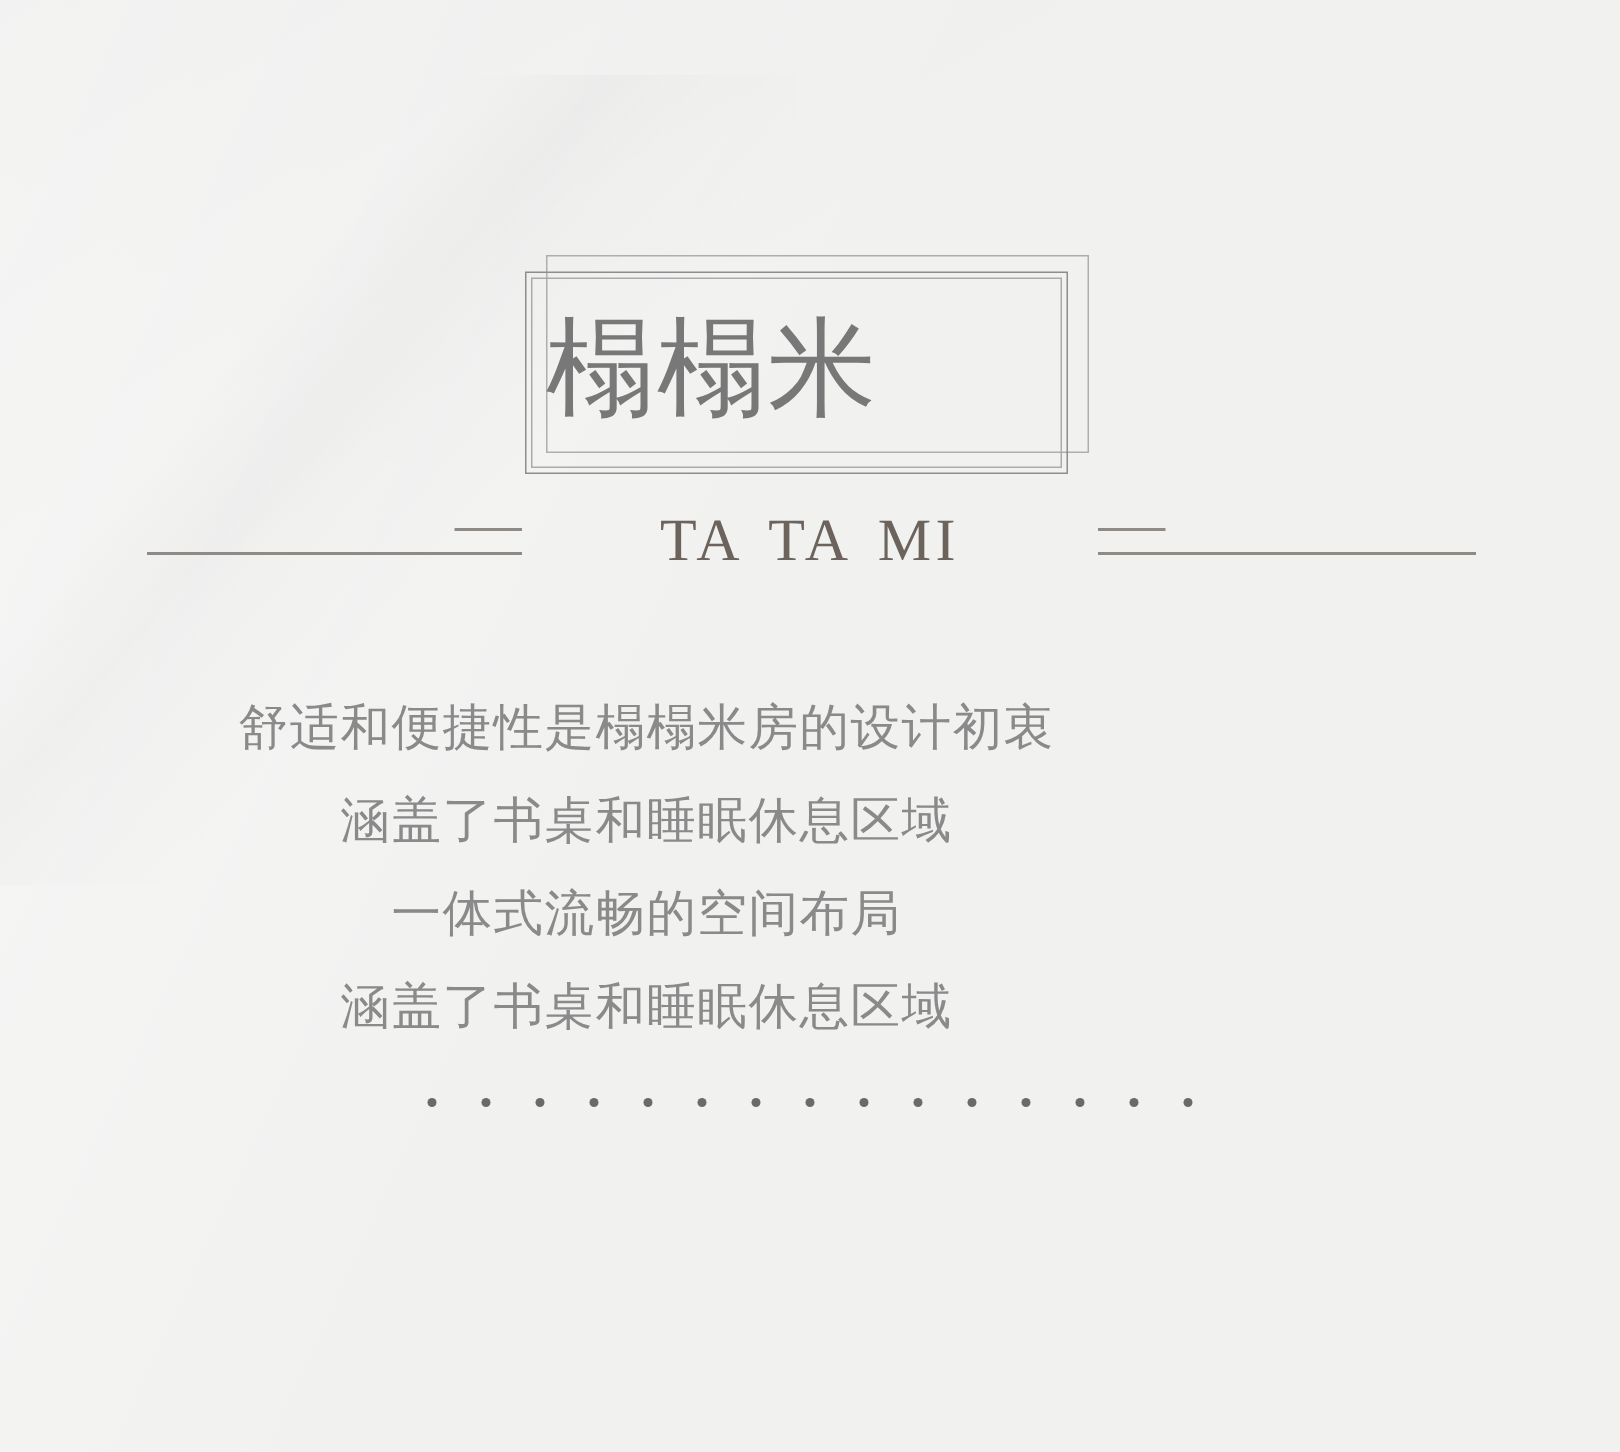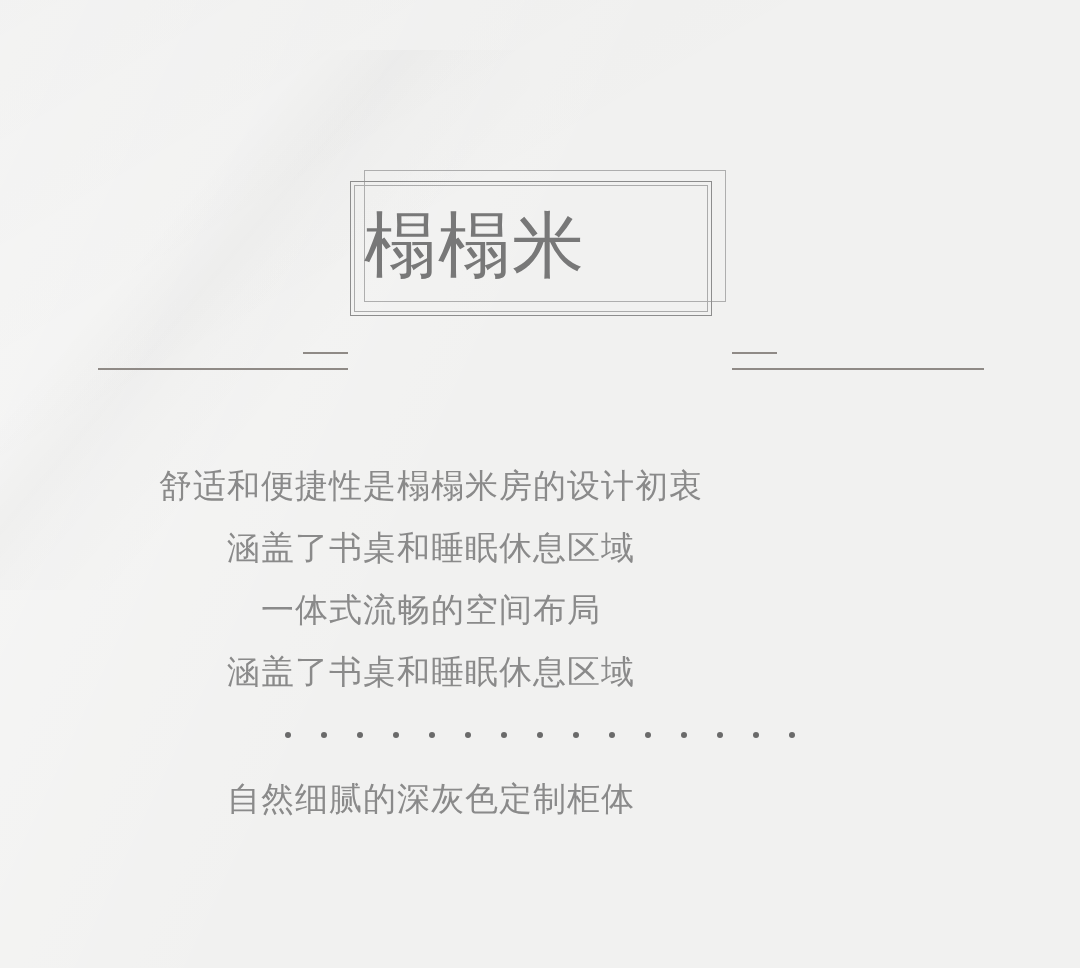--- a/index.html
+++ b/index.html
@@ -122,20 +122,21 @@
   <div class="frame-back"></div>
 
   <div class="frame-front">
     <div class="frame-front-inner"></div>
   </div>
 
   <div class="main-title">榻榻米</div>
 
   <div class="deco-line line-left-long"></div>
   <div class="deco-line line-left-short"></div>
+  <div class="subtitle">TA TA MI</div>
   <div class="deco-line line-right-short"></div>
   <div class="deco-line line-right-long"></div>
 
   <div class="paragraph intro">
       <div class="text-line">舒适和便捷性是榻榻米房的设计初衷</div>
       <div class="text-line">涵盖了书桌和睡眠休息区域</div>
       <div class="text-line">一体式流畅的空间布局</div>
       <div class="text-line">涵盖了书桌和睡眠休息区域</div>
     </div>
 
@@ -151,16 +152,15 @@
       <span class="dot"></span>
       <span class="dot"></span>
       <span class="dot"></span>
       <span class="dot"></span>
       <span class="dot"></span>
       <span class="dot"></span>
       <span class="dot"></span>
     </div>
 
   <div class="paragraph details">
-      <div class="text-line">自然细腻的深灰色定制柜体</div>
     </div>
 
 </div>
 
 </body></html>

